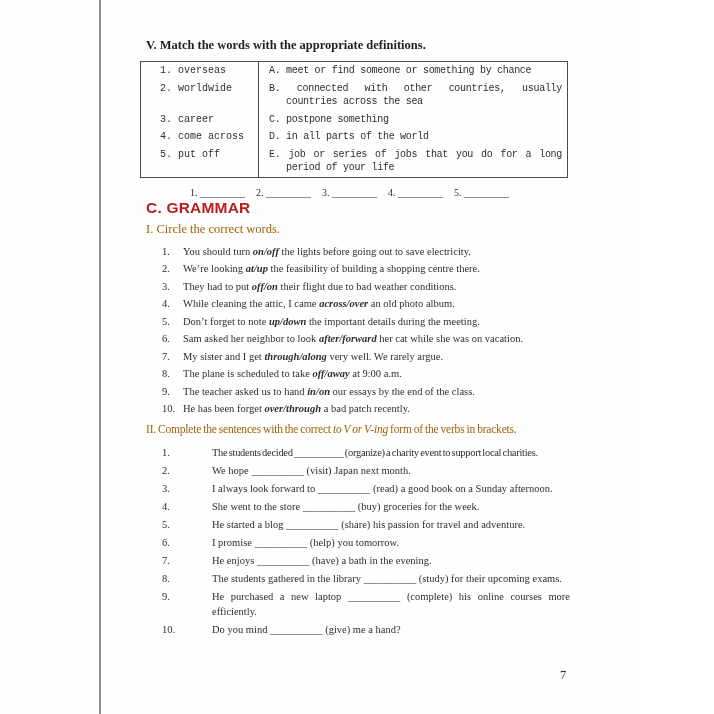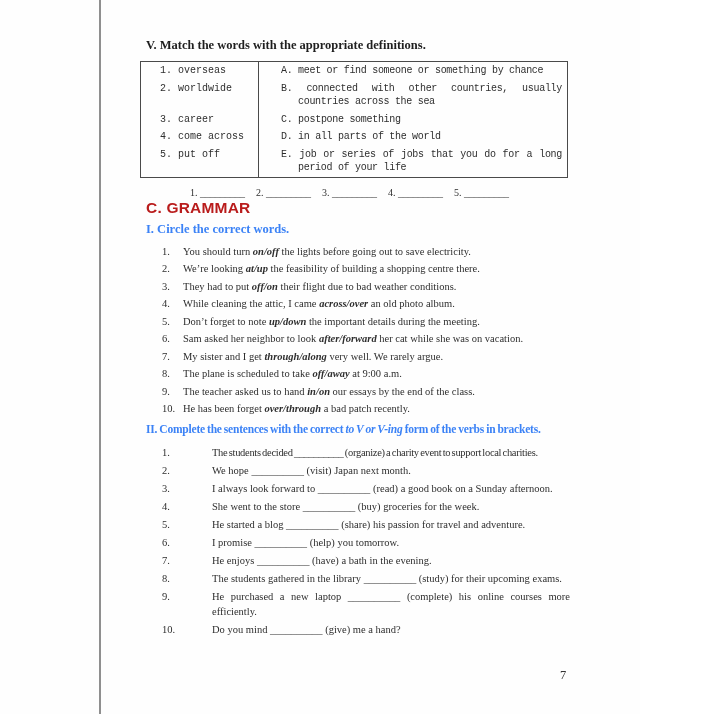--- a/index.html
+++ b/index.html
@@ -12,31 +12,31 @@
   .content { position:absolute; left:146px; top:38px; width:424px; }
 
   .sec-title { font-size:12.5px; font-weight:bold; color:#1f1f1f; line-height:14px; margin-bottom:9px; }
 
   .match-table {
     width:428px; margin-left:-6px; border-collapse:collapse;
     border:1.5px solid #4a4a4a; font-size:10px; line-height:13.5px;
   }
   .match-table td { vertical-align:top; padding-top:2px; padding-bottom:2px;font-family:Liberation Mono, monospace; }
   .match-table td.word { width:118px; border-right:1.2px solid #4a4a4a; padding-left:19px; padding-right:4px; }
-  .match-table td.def { padding-left:22px; padding-right:5px; }
+  .match-table td.def { padding-left:10px; padding-right:5px; }
   .hang { display:block; padding-left:17px; text-indent:-17px; text-align:justify; letter-spacing:-0.3px; }
 
   .answers { display:flex; margin:8px 0 0 44px; font-size:10px; line-height:13px; }
   .answer-slot { margin-right:11px; white-space:nowrap; }
 
   .grammar-title {
     margin-top:0; font-family:"Liberation Sans", sans-serif;
     font-weight:bold; font-size:15.5px; line-height:18px; color:#b91c1c; letter-spacing:0.2px;
   }
-  .part-title { margin-top:5px; font-size:12.5px; font-weight:bold; color:#3b82f6; line-height:15px; }
+  .part-title { margin-top:5px; font-size:12.5px; font-weight:normal; color:#a16207; line-height:15px; }
   .part-title.p2 {
     margin-top:7px; padding-left:24px; text-indent:-24px; font-size:11.5px;
     letter-spacing:-0.2px; word-spacing:-0.6px; text-align:justify; line-height:15px;
   }
   .part-title i { font-style:italic; }
 
   .ex { margin-top:8px; margin-left:16px; }
   .item { display:flex; font-size:10.5px; }
   .ex1 .item { line-height:13px; margin-bottom:4.5px; }
   .ex2 .item { line-height:15px; margin-bottom:3px; }

